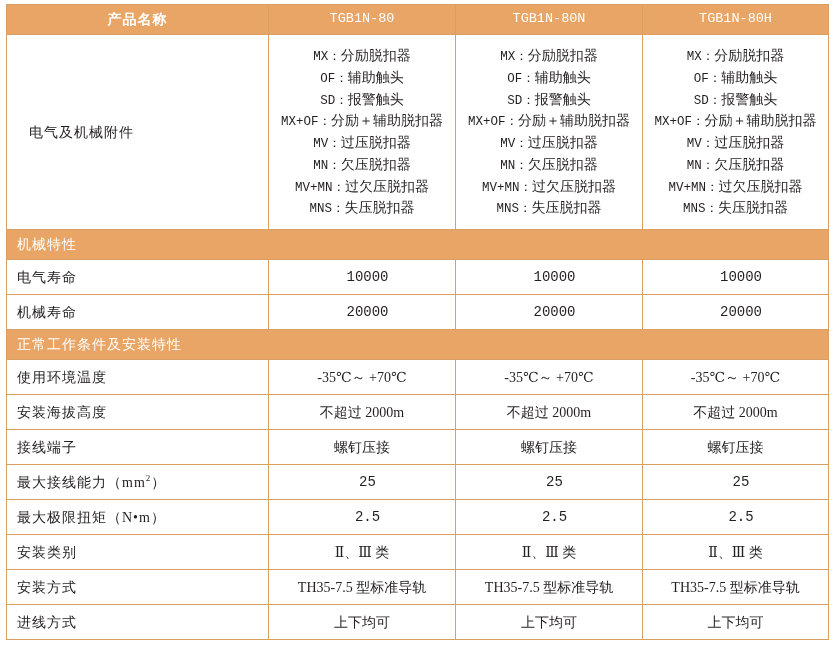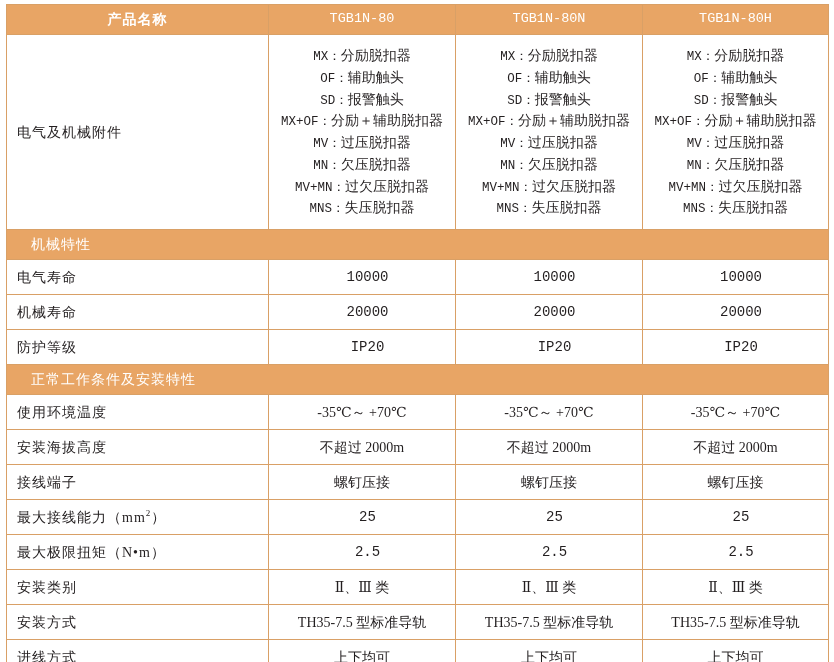--- a/index.html
+++ b/index.html
@@ -53,21 +53,21 @@
     letter-spacing: 0px;
     font-size: 13.5px;
     margin-left: 12px;
   }
 
   
   tr.band td {
     background: #e8a565;
     color: #ffffff;
     text-align: left;
-    padding-left: 24px;
+    padding-left: 10px;
     height: 27px;
     font-size: 14px;
     font-weight: normal;
     letter-spacing: 1px;
   }
 
   td.label {
     padding-left: 10px;
     text-align: left;
     letter-spacing: 1px;
@@ -90,21 +90,21 @@
     padding: 10px 4px;
     font-size: 13.5px;
     line-height: 1.62;
   }
   td.acc .ln { white-space: nowrap; }
   td.acc .code {
     font-family: "Liberation Mono", "DejaVu Sans Mono", monospace;
     font-size: 12.5px;
   }
   td.acc-label {
-    padding-left: 10px;
+    padding-left: 22px;
     text-align: left;
     letter-spacing: 1px;
     margin-left: 36px;
   }
   sup { font-size: 9px; vertical-align: super; }
 </style>
 </head>
 <body>
 
 <div id="sheet">
@@ -166,26 +166,20 @@
         <td class="valmono">10000</td>
         <td class="valmono">10000</td>
         <td class="valmono">10000</td>
       </tr>
       <tr class="data">
         <td class="label">机械寿命</td>
         <td class="valmono">20000</td>
         <td class="valmono">20000</td>
         <td class="valmono">20000</td>
       </tr>
-      <tr class="data">
-        <td class="label">防护等级</td>
-        <td class="valmono">IP20</td>
-        <td class="valmono">IP20</td>
-        <td class="valmono">IP20</td>
-      </tr>
 
       <tr class="band">
         <td colspan="4">正常工作条件及安装特性</td>
       </tr>
       <tr class="data">
         <td class="label">使用环境温度</td>
         <td class="val">-35℃～ +70℃</td>
         <td class="val">-35℃～ +70℃</td>
         <td class="val">-35℃～ +70℃</td>
       </tr>

